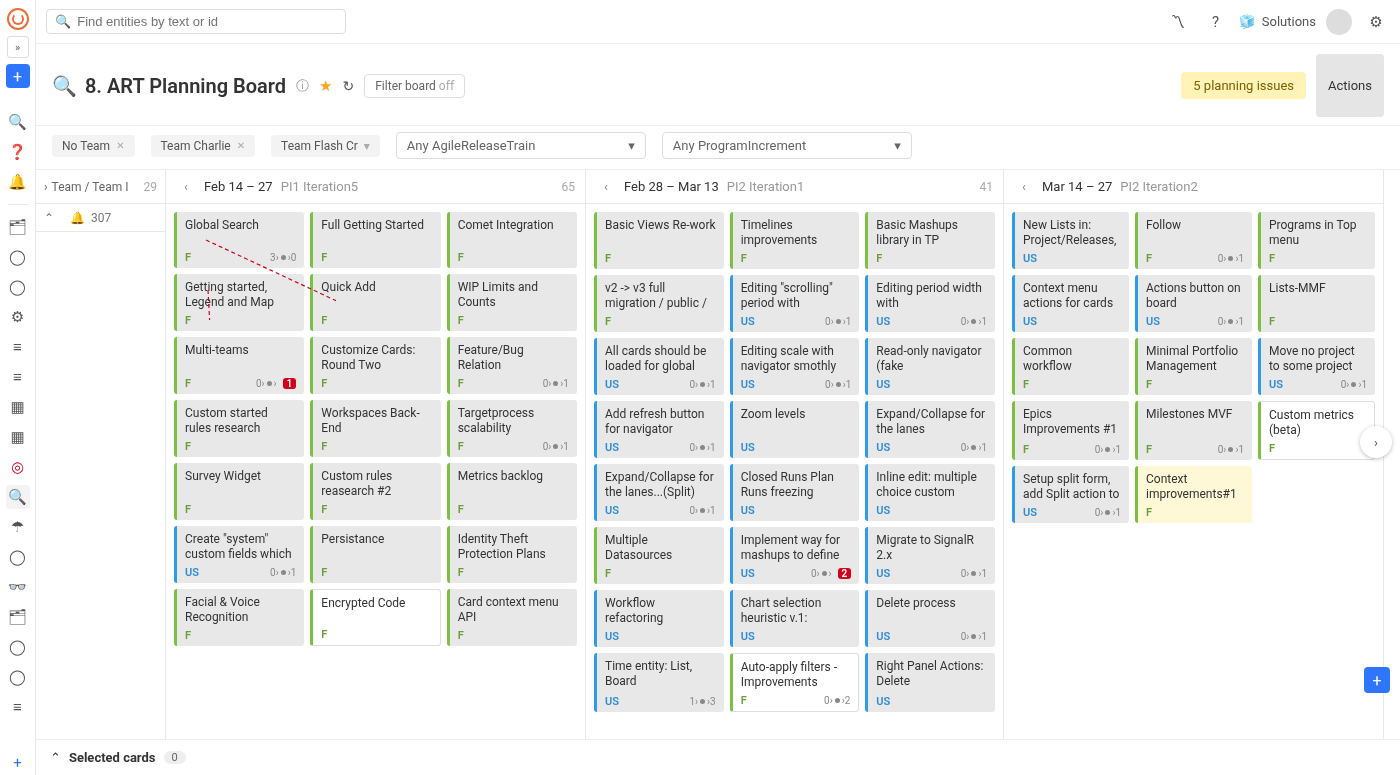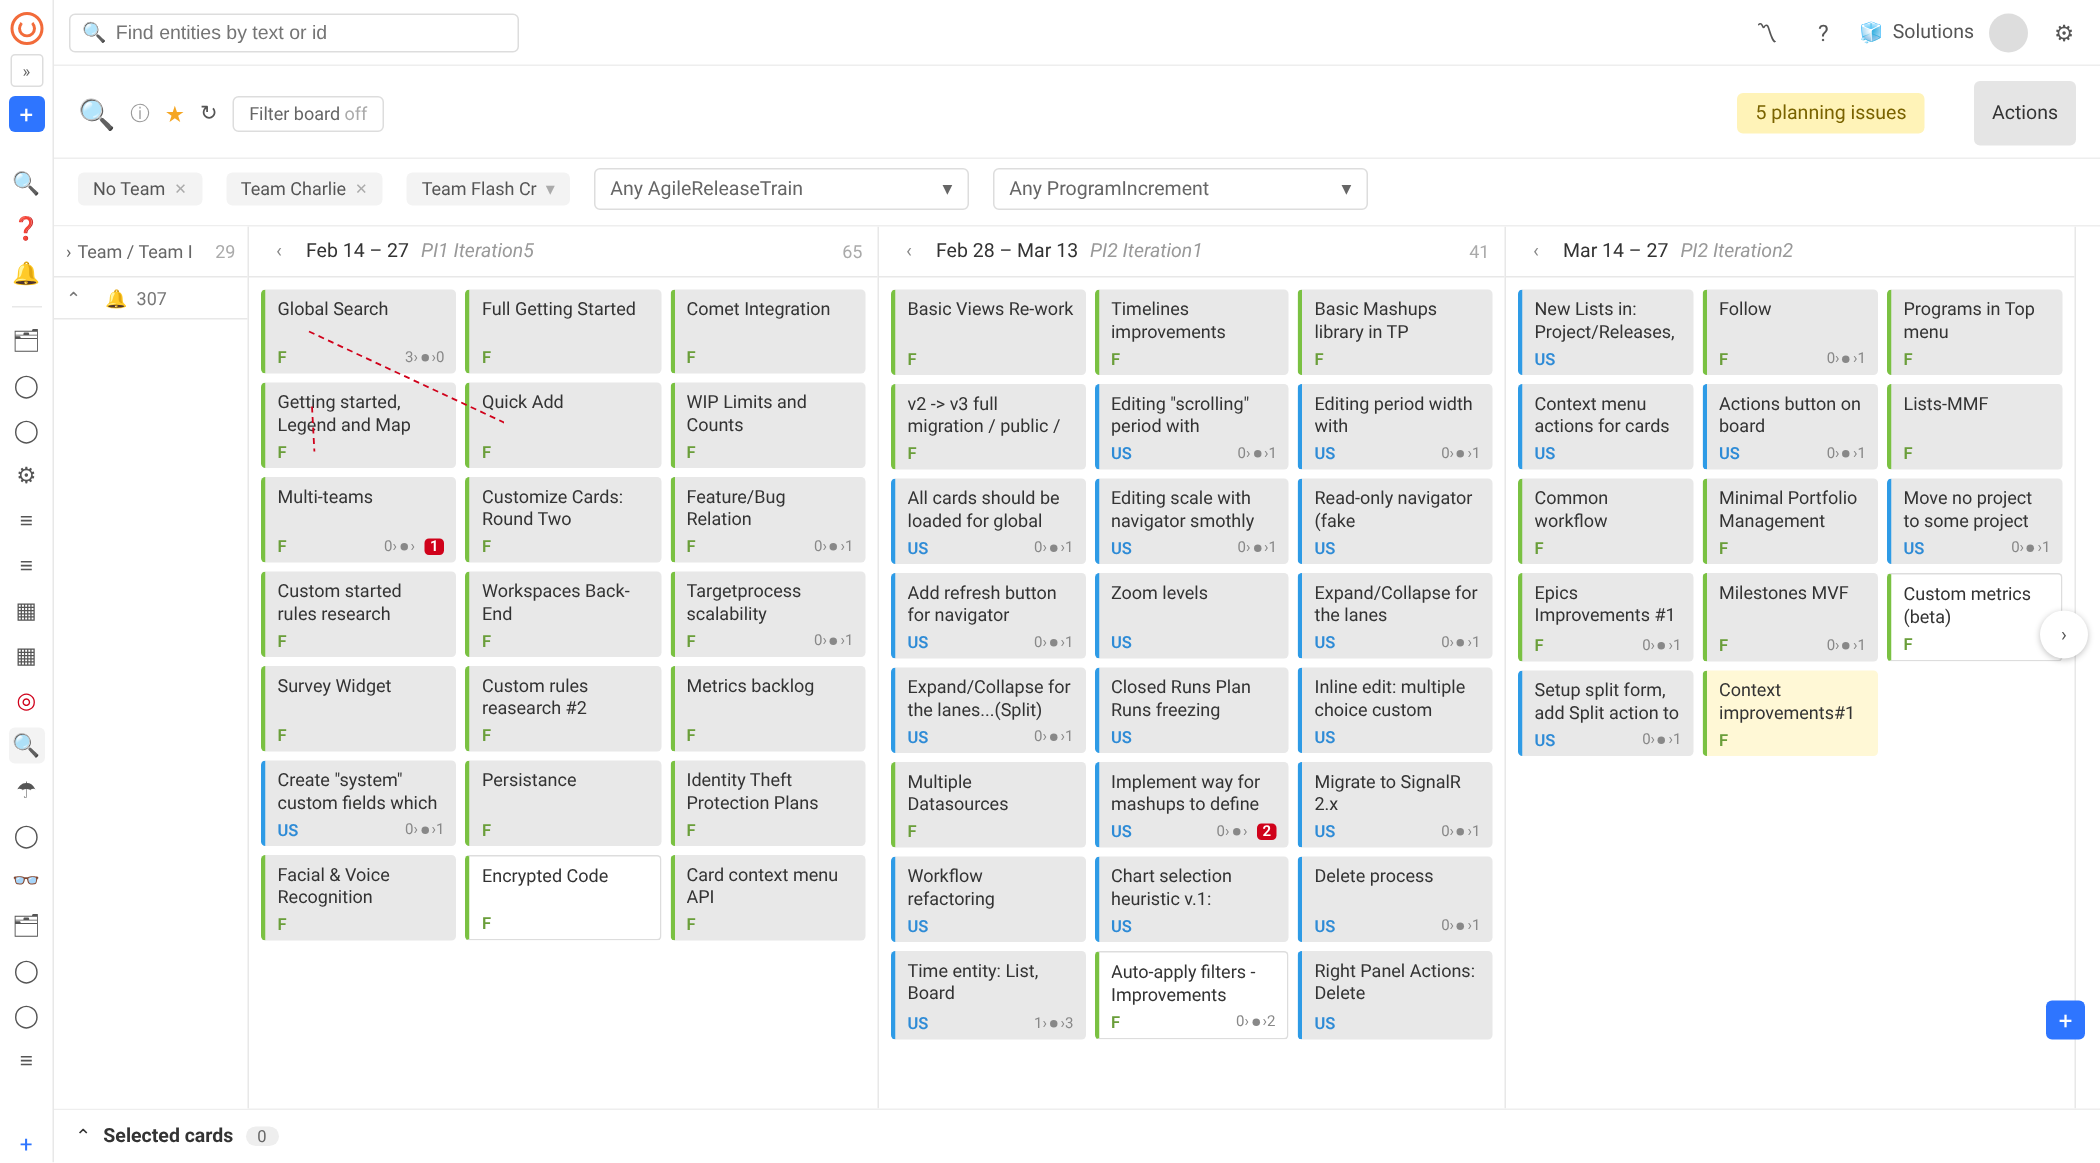--- a/index.html
+++ b/index.html
@@ -22,37 +22,37 @@
 .solutions { display:flex; align-items:center; gap:6px; color:#555; cursor:pointer; }
 .avatar-top { width:26px; height:26px; border-radius:50%; background:#ddd; }
 .titlebar { display:flex; align-items:center; padding: 10px 16px 8px; gap:10px; border-bottom:1px solid #eee; }
 .title { font-size:20px; font-weight:600; display:flex; align-items:center; gap:8px; }
 .star { color:#f5a623; font-size:15px; }
 .refresh { color:#555; font-size:14px; cursor:pointer; }
 .filter-pill { border:1px solid #ddd; border-radius:4px; padding:4px 10px; color:#666; cursor:pointer; font-size:12px; }
 .filter-off { color:#aaa; }
 .title-spacer { flex:1; }
 .planning-issues { background:#fff3b8; color:#7a6300; border-radius:4px; padding:6px 12px; cursor:pointer; font-size:13px; }
-.actions-btn { background:#e5e5e5; color:#333; border-radius:4px; padding:14px 12px; cursor:pointer; font-size:13px;margin-left:23px; }
+.actions-btn { background:#e5e5e5; color:#333; border-radius:4px; padding:24px 12px; cursor:pointer; font-size:13px; }
 .filters-row { display:flex; align-items:center; padding:6px 16px 10px; gap:16px; border-bottom:1px solid #eee; }
 .team-chip { background:#f3f3f3; padding:4px 10px; border-radius:4px; color:#555; font-size:12px; display:inline-flex; align-items:center; gap:6px; cursor:pointer; }
 .team-chip .x { color:#aaa; font-size:10px; }
 .select { border:1px solid #ddd; border-radius:4px; padding:5px 10px; min-width:250px; color:#666; display:flex; align-items:center; justify-content:space-between; cursor:pointer; font-size:13px; }
 .board-area { flex:1; display:flex; min-height:0; position:relative; }
 .row-header-col { width:130px; border-right:1px solid #e8e8e8; background:#fff; display:flex; flex-direction:column; }
 .row-header-top { height:34px; display:flex; align-items:center; padding:0 8px; color:#666; font-size:12px; border-bottom:1px solid #e8e8e8; }
 .row-header-meta { height:28px; display:flex; align-items:center; gap:6px; padding:0 8px; font-size:12px; color:#777; border-bottom:1px solid #e8e8e8; }
 .columns { flex:1; display:flex; overflow:hidden; position:relative; }
 .period-col { border-right:1px solid #e8e8e8; display:flex; flex-direction:column; min-width:0; }
 .col-c2 { width:420px; }
 .col-c3 { width:418px; }
 .col-c4 { width:380px; }
 .period-header { height:34px; display:flex; align-items:center; padding:0 10px; border-bottom:1px solid #e8e8e8; font-size:13px; color:#333; gap:8px; }
 .period-name { color:#333; }
-.period-sub { color:#999;font-style:italic; }
+.period-sub { color:#999; }
 .period-count { margin-left:auto; color:#aaa; font-size:12px; }
 .period-body { flex:1; padding:8px; overflow:hidden; }
 .card-grid { display:grid; grid-template-columns: repeat(3, 1fr); gap:6px; align-content:start; }
 .card { background:#e8e8e8; border-left:3px solid #7ac142; border-radius:3px; padding:6px 8px 4px; min-height:56px; display:flex; flex-direction:column; cursor:pointer; position:relative; }
 .card.blue { border-left-color:#2e9be6; }
 .card.white { background:#fff; border:1px solid #ddd; border-left:3px solid #7ac142; }
 .card.yellow { background:#fff8d6; }
 .card-title { font-size:12px; color:#333; line-height:1.25; max-height:30px; overflow:hidden; }
 .card-footer { display:flex; align-items:center; margin-top:auto; padding-top:4px; font-size:11px; }
 .tag { font-weight:600; font-size:11px; }
@@ -115,20 +115,21 @@
         <span>🧊</span>
         <span>Solutions</span>
       </div>
       <div class="avatar-top"></div>
       <div class="top-icon">⚙</div>
     </div>
 
     <div class="titlebar">
       <div class="title">
         <span>🔍</span>
+        <span>8. ART Planning Board</span>
       </div>
       <span style="color:#999">ⓘ</span>
       <span class="star">★</span>
       <span class="refresh">↻</span>
       <div class="filter-pill">
         <span>Filter board</span> <span class="filter-off">off</span>
       </div>
       <div class="title-spacer"></div>
       <div class="planning-issues">5 planning issues</div>
       <div class="actions-btn">Actions</div>

